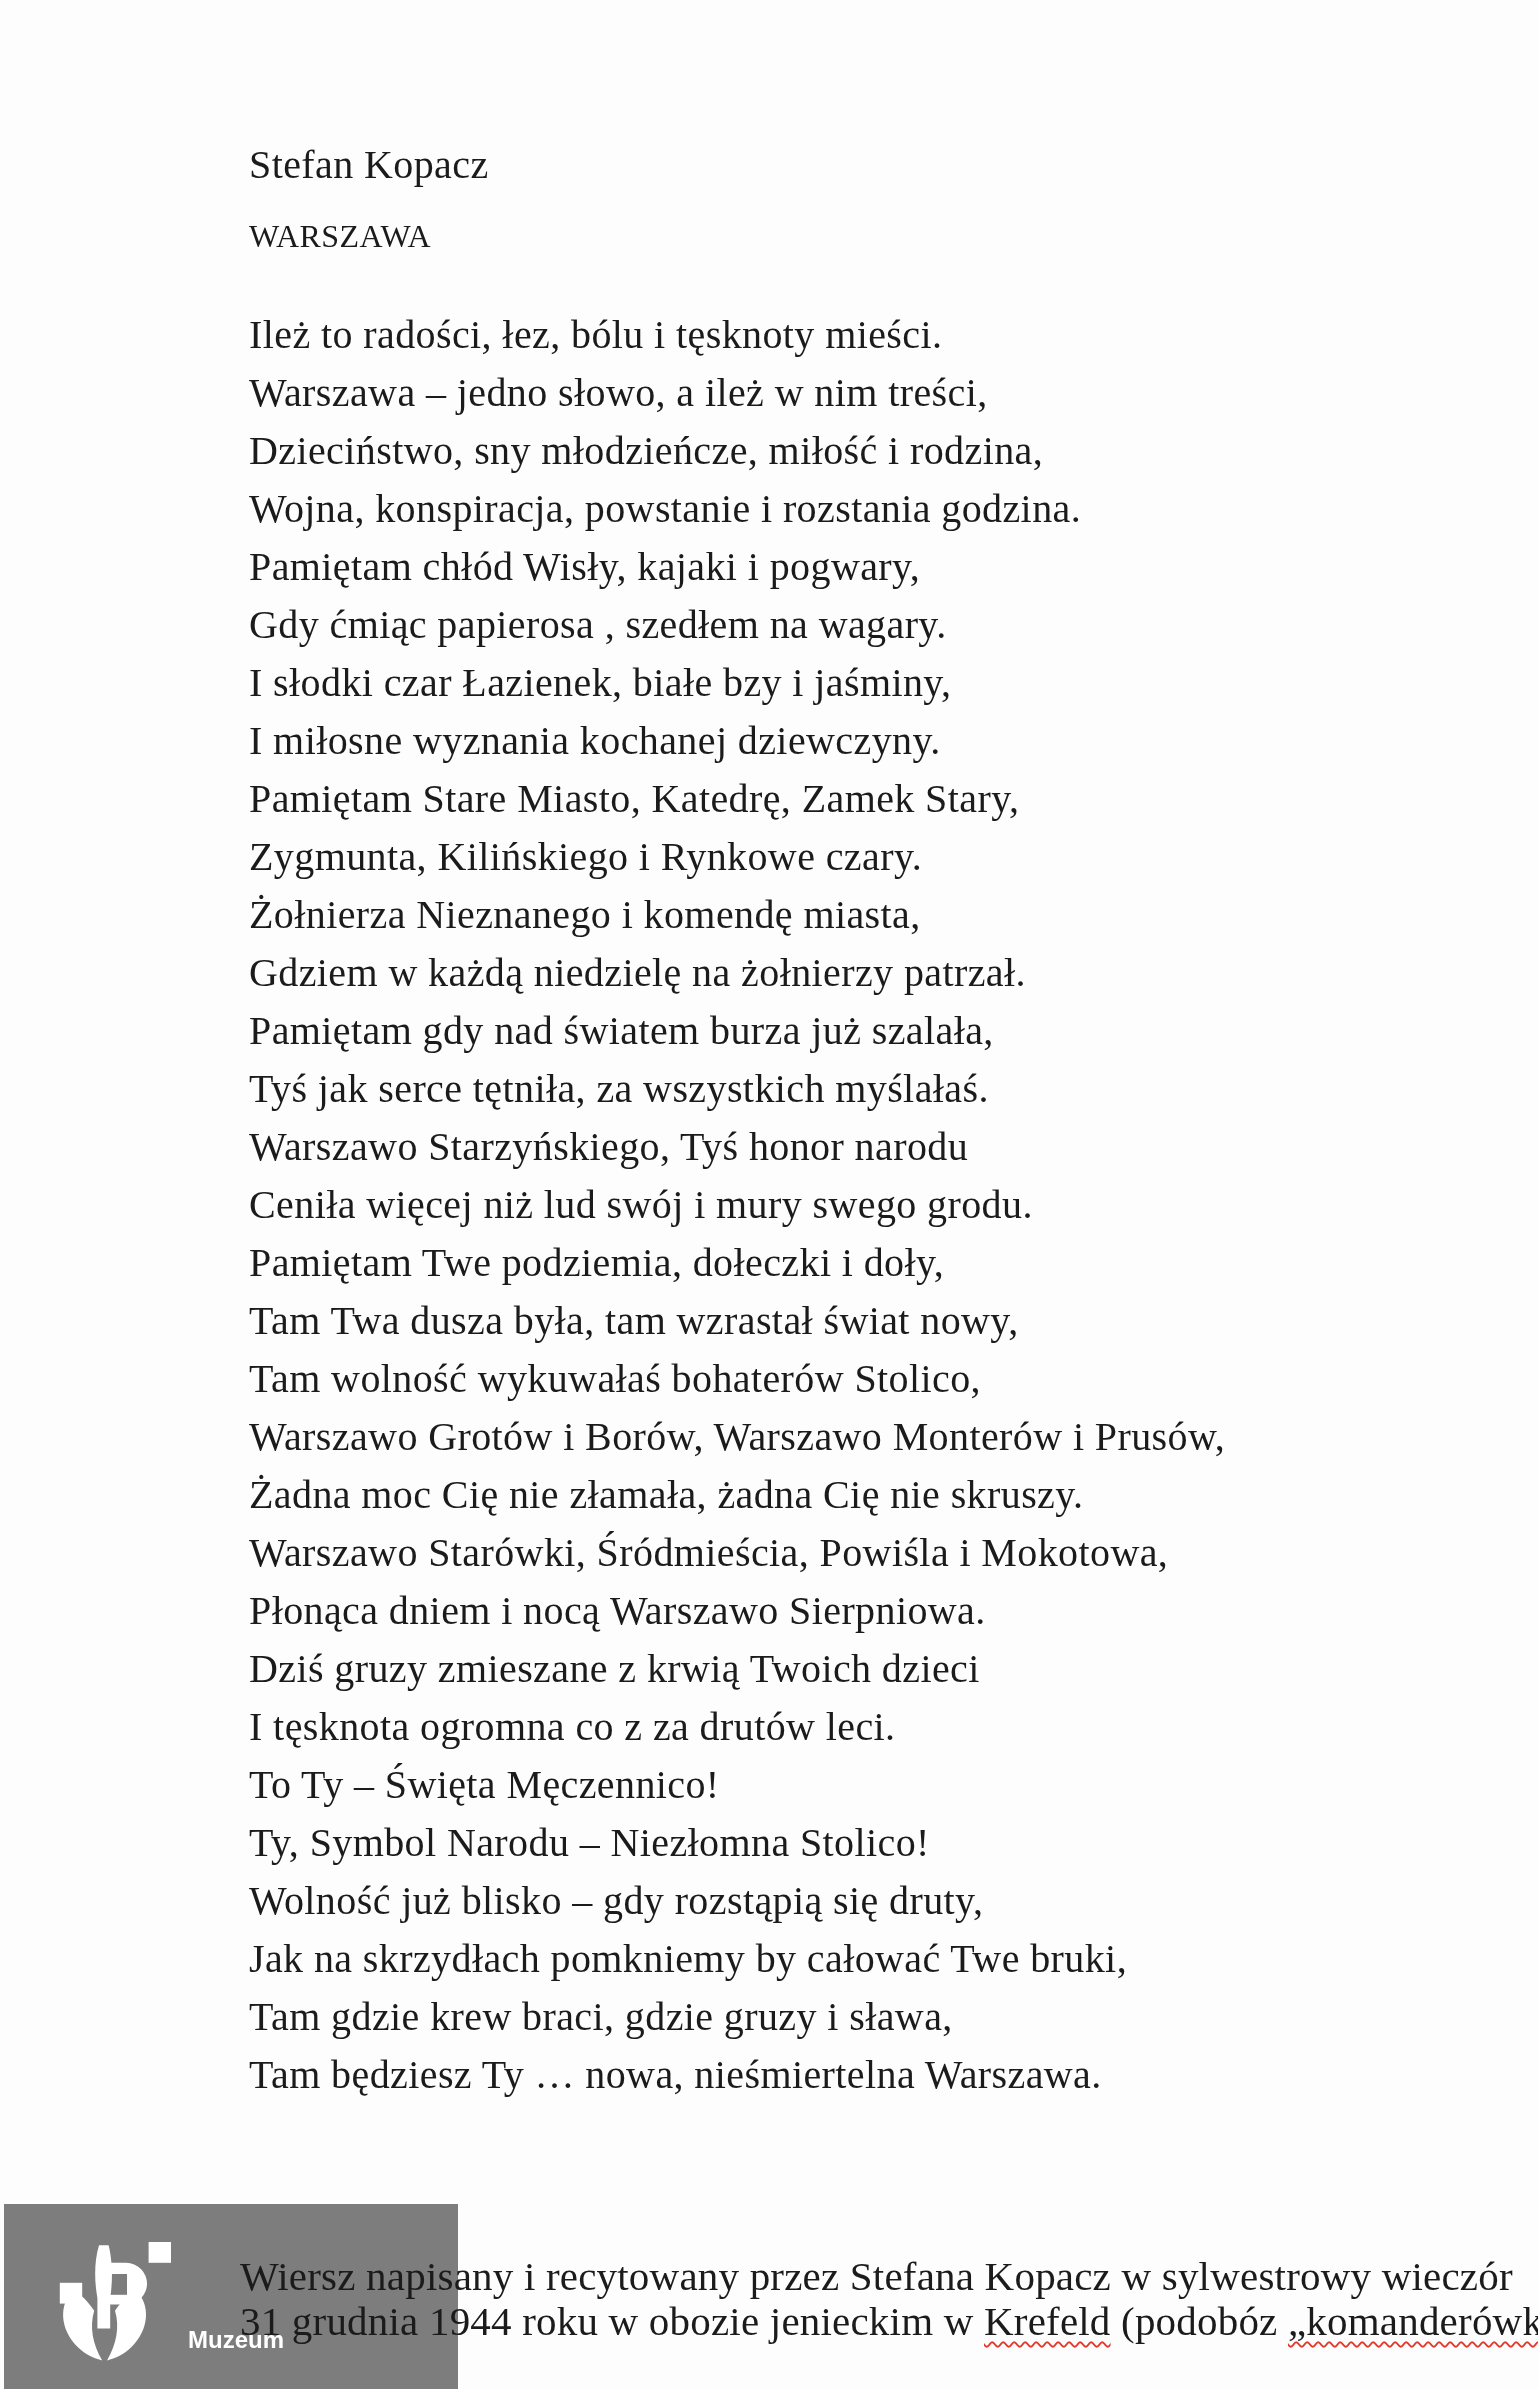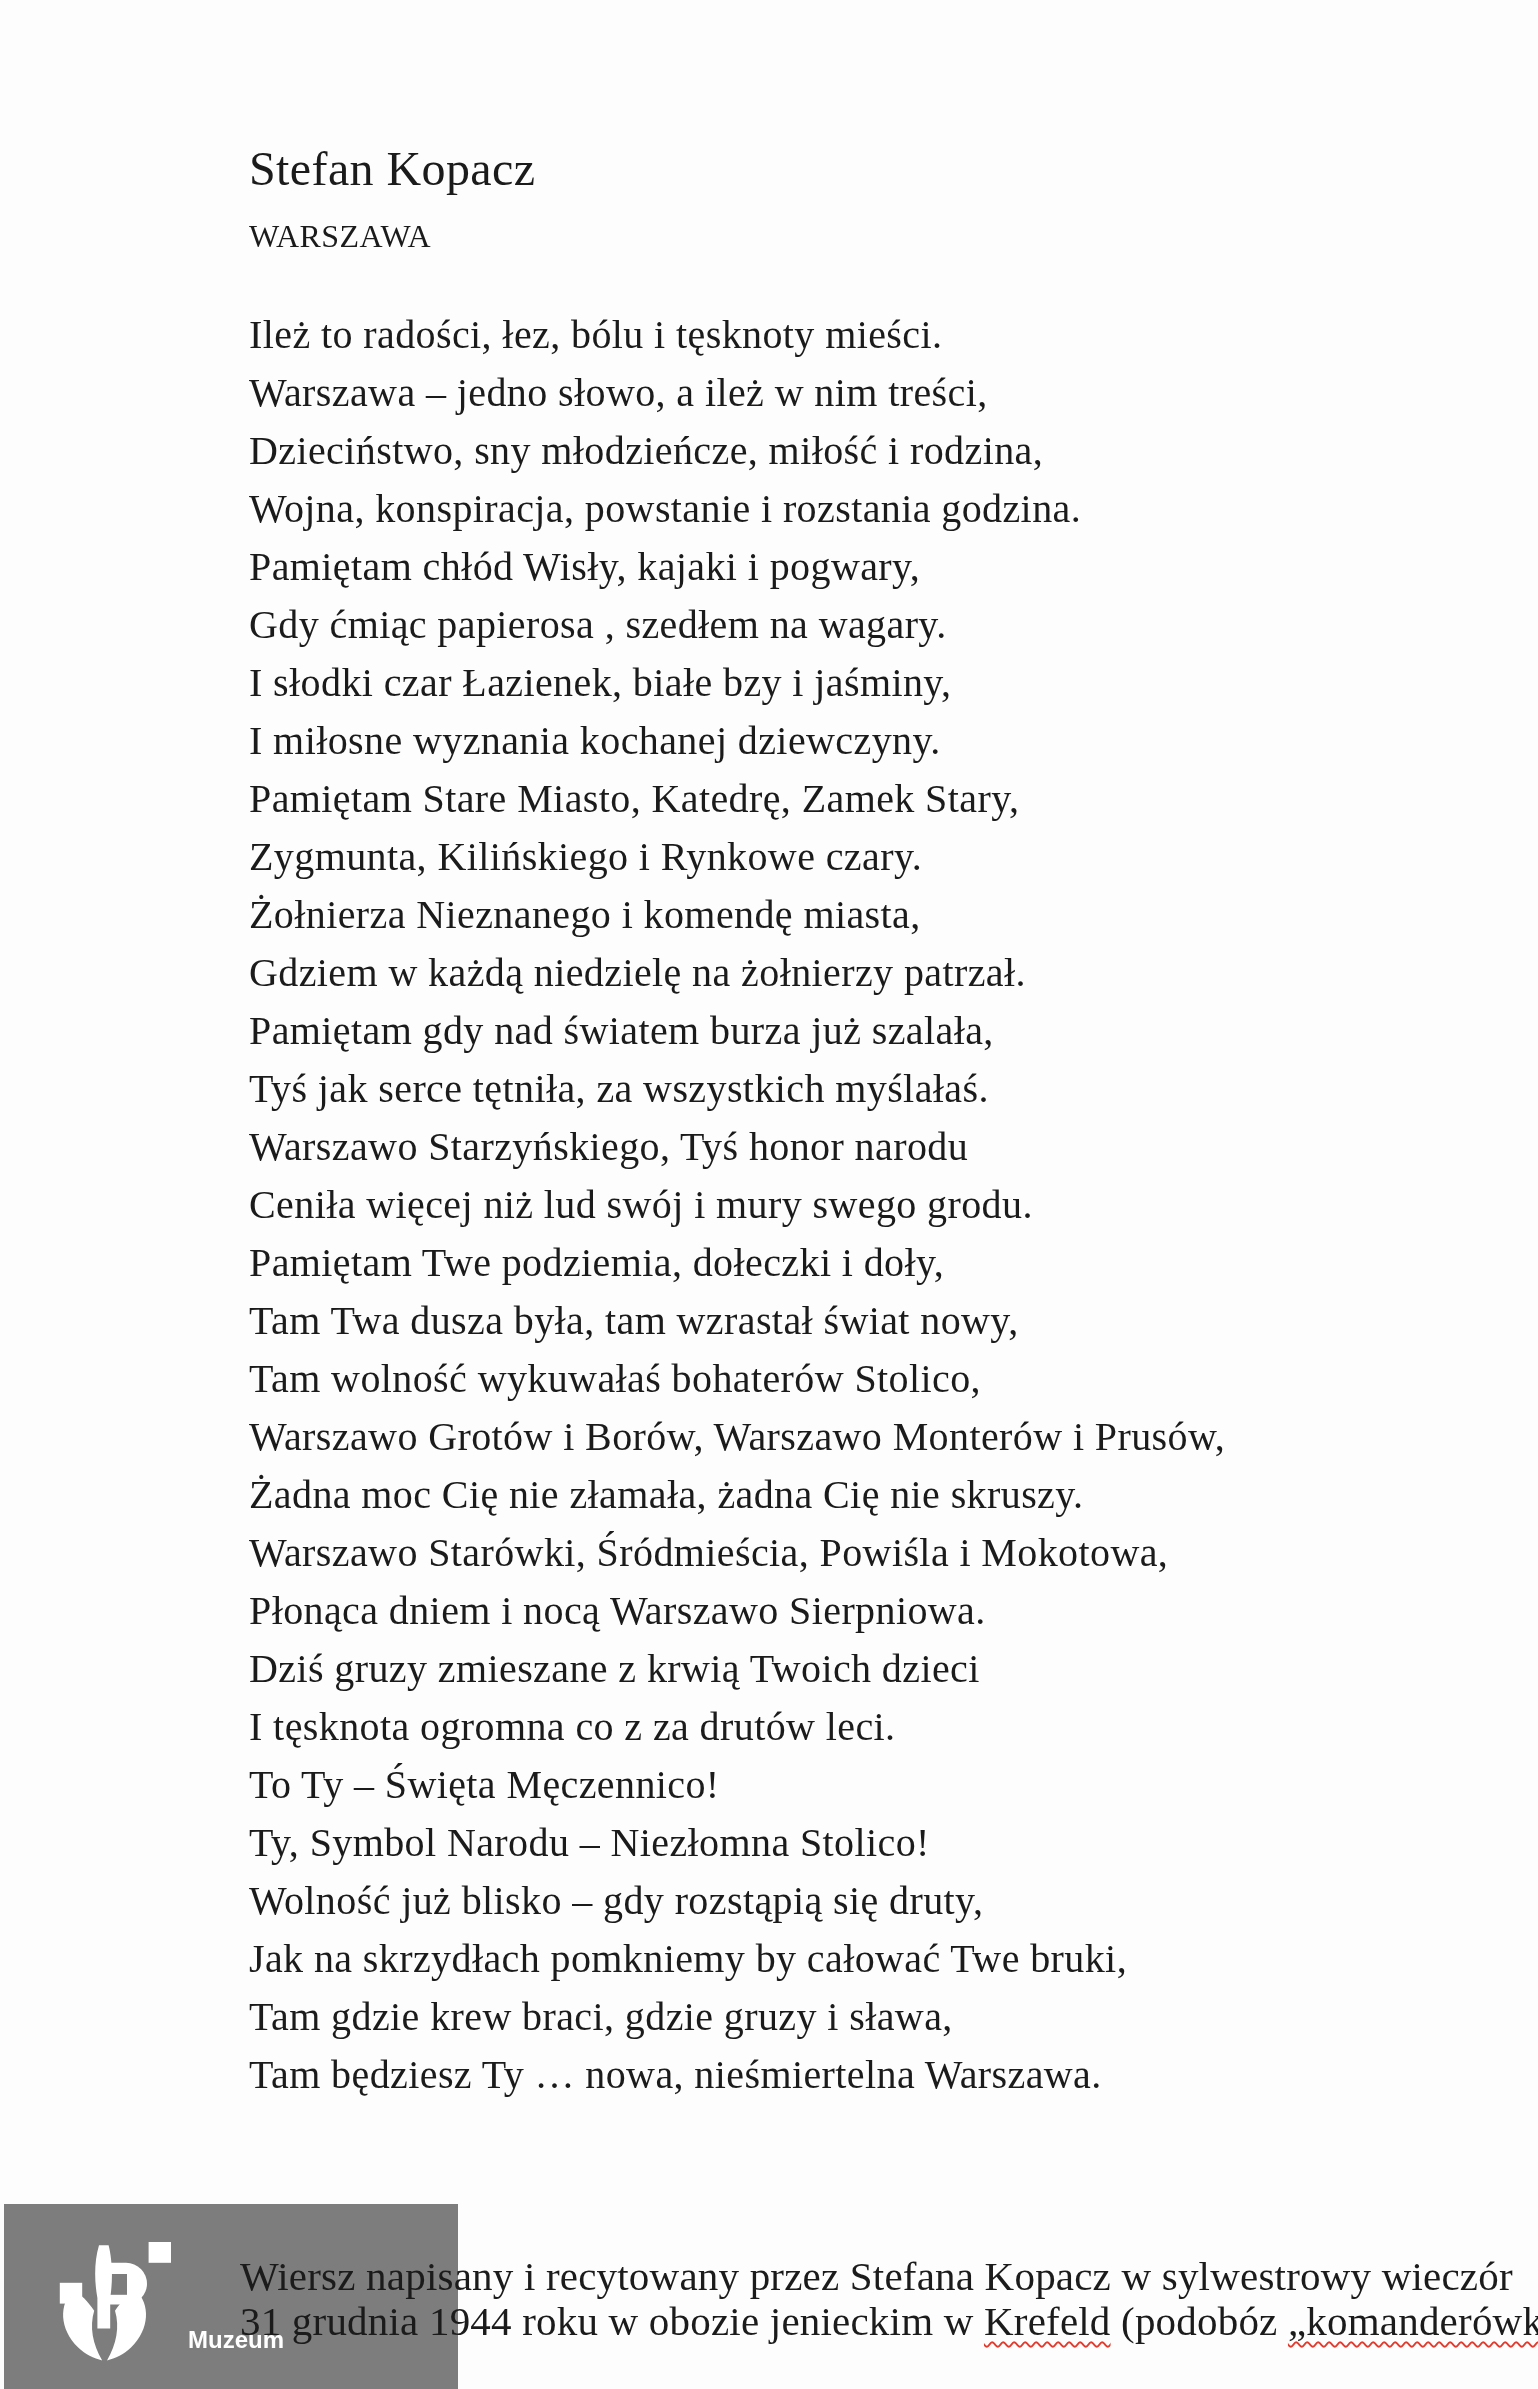--- a/index.html
+++ b/index.html
@@ -7,21 +7,21 @@
   .page{
     position:relative;
     width:1539px;height:2389px;
     background:var(--background,#fdfdfd);
     overflow:hidden;
     font-family:"Liberation Serif", serif;
     color:var(--text,#1b1b1b);
   }
   .author{
     position:absolute;left:249px;top:141px;
-    font-size:48px;letter-spacing:0.4px;white-space:pre;
+    font-size:40px;letter-spacing:0.4px;white-space:pre;
   }
   .title{
     position:absolute;left:249px;top:218px;
     font-size:32px;letter-spacing:0.4px;white-space:pre;
   }
   .poem{
     position:absolute;left:249px;top:306px;width:1202px;
   }
   .poem-line{
     font-size:40px;line-height:58px;letter-spacing:0.4px;white-space:pre;

